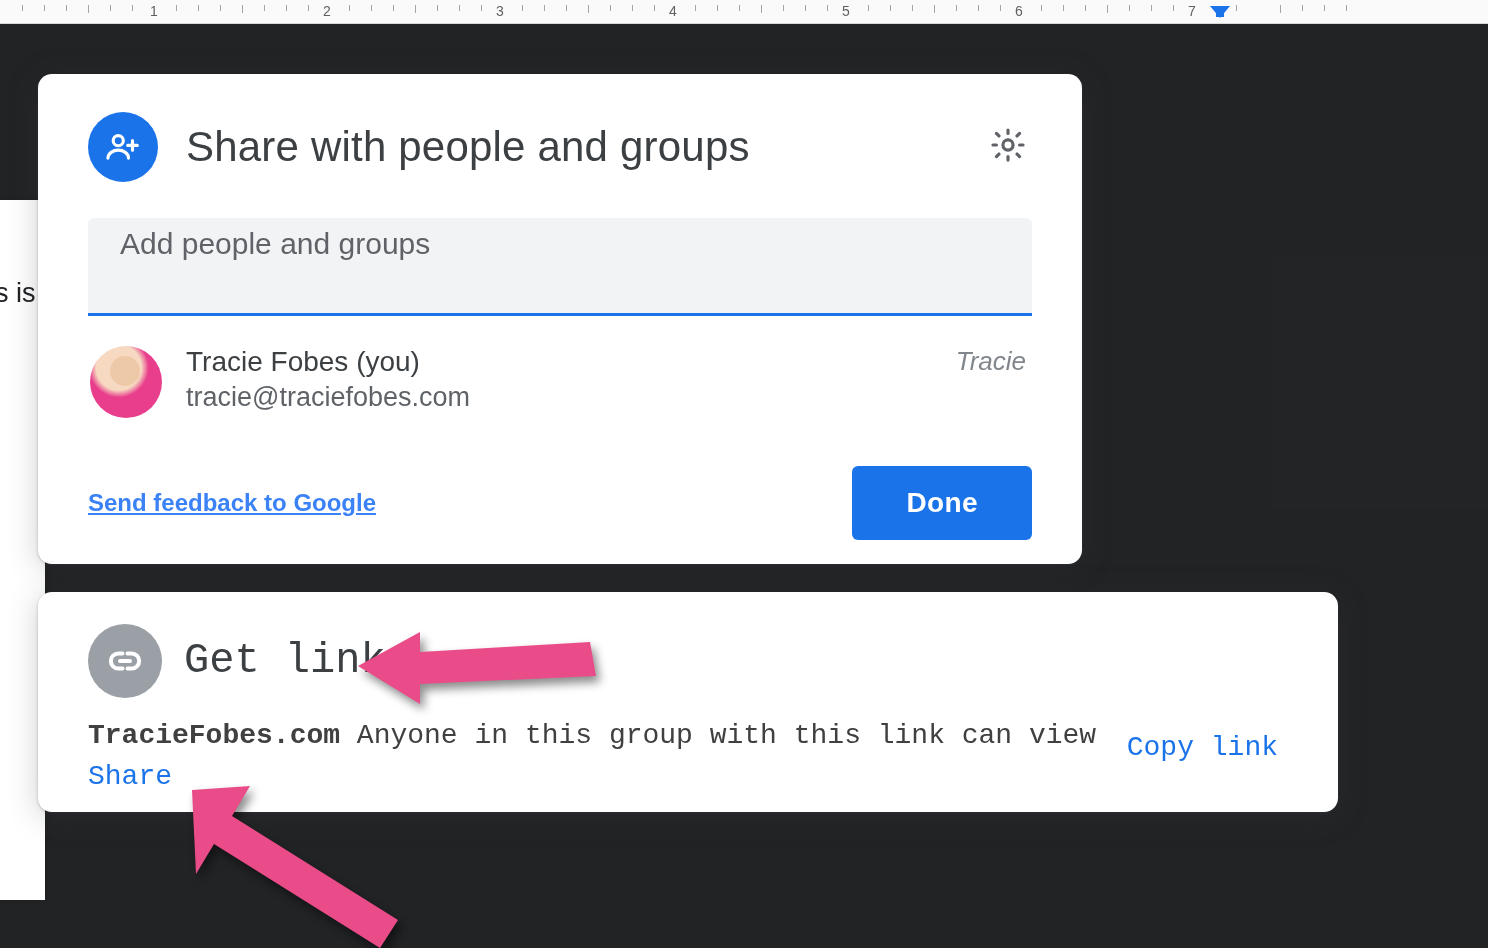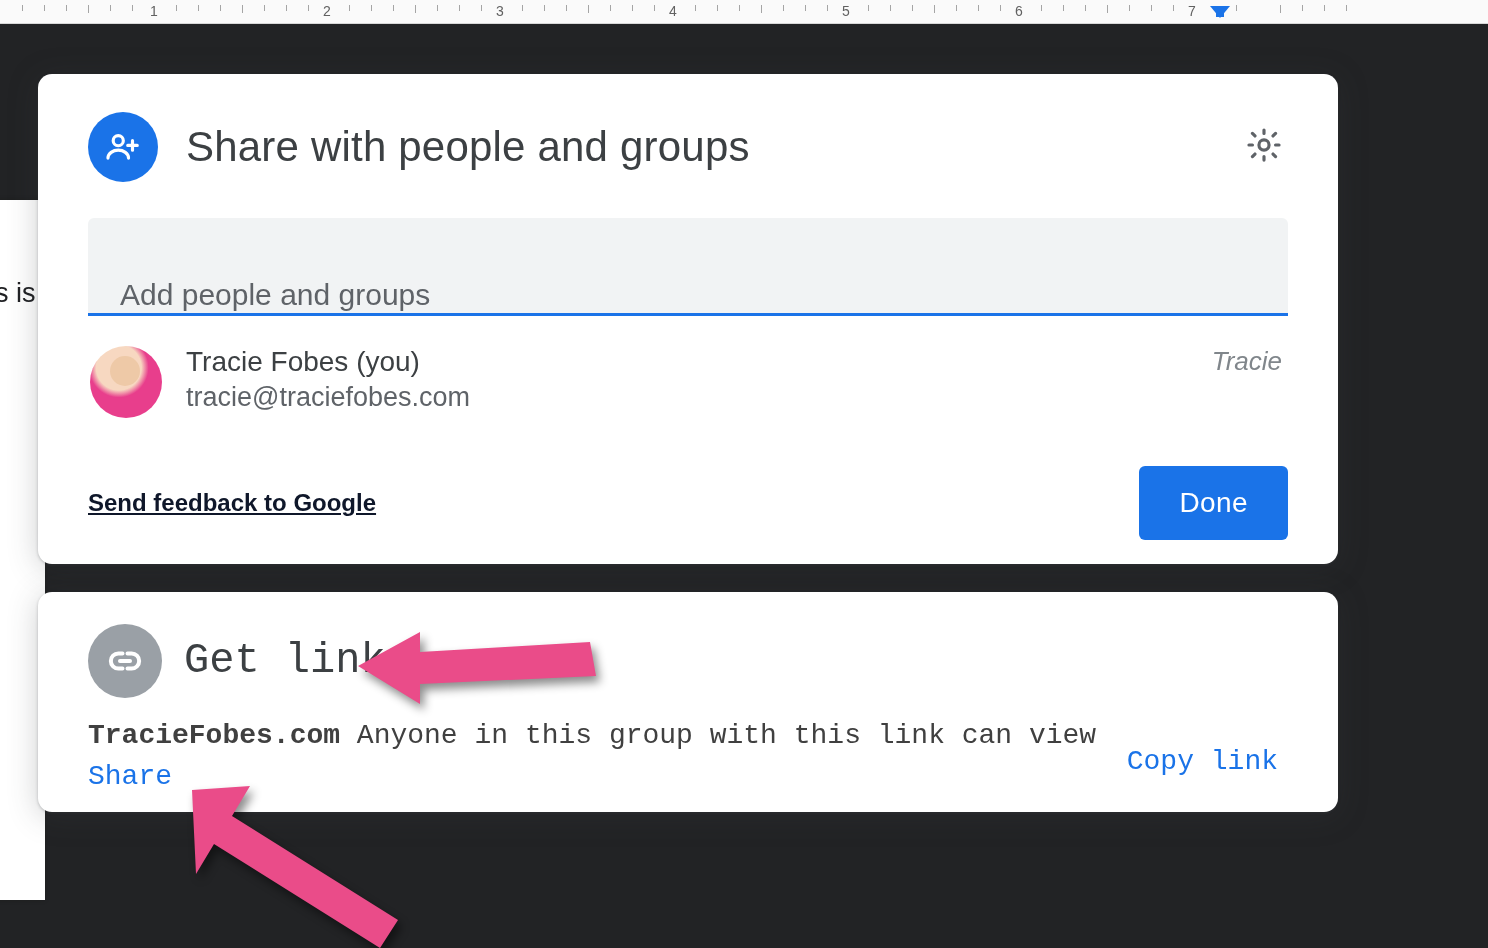--- a/index.html
+++ b/index.html
@@ -67,21 +67,21 @@
     position: absolute;
     background: #fff;
     border-radius: 14px;
     box-shadow: 0 1px 3px rgba(60,64,67,.3), 0 4px 30px rgba(60,64,67,.25);
   }
 
   
   .share-card {
     left: 38px;
     top: 74px;
-    width: 1300px;
+    width: 1044px;
     height: 490px;
     padding: 38px 50px 30px 50px;
   }
   .share-header {
     display: flex;
     align-items: center;
   }
   .share-icon-circle {
     width: 70px; height: 70px;
     border-radius: 50%;
@@ -109,22 +109,22 @@
   }
 
   .people-input-wrap {
     margin-top: 36px;
     height: 98px;
     background: #f1f3f4;
     border-top-left-radius: 6px;
     border-top-right-radius: 6px;
     border-bottom: 3px solid #1a73e8;
     display: flex;
-    align-items: flex-end;
-    padding: 0 30px;
+    align-items: flex-start;
+    padding: 8px 30px;
   }
   .people-input {
     border: none;
     outline: none;
     background: transparent;
     width: 100%;
     font-size: 30px;
     color: #3c4043;
     caret-color: #1a73e8;
   }
@@ -172,36 +172,36 @@
     font-style: italic;
     margin-right: 6px;
   }
 
   .share-actions {
     margin-top: 48px;
     display: flex;
     align-items: center;
   }
   .feedback-link {
-    color: #0f172a;
+    color: #3b82f6;
     font-size: 24px;
     font-weight: 600;
     text-decoration: underline;
     cursor: pointer;
   }
   .spacer { flex: 1 1 auto; }
   .done-btn {
     background: #1a73e8;
     color: #fff;
     border: none;
     border-radius: 6px;
     height: 74px;
-    padding: 0 40px;
+    padding: 0 54px;
     font-size: 28px;
-    font-weight: 400;
+    font-weight: 700;
     letter-spacing: 0.4px;
     cursor: pointer;
   }
 
   
   .link-card {
     left: 38px;
     top: 592px;
     width: 1300px;
     height: 220px;
@@ -242,21 +242,21 @@
     font-size: 28px;
     color: #1a73e8;
     cursor: pointer;
     display: inline-block;
   }
   .copy-link {
     font-size: 28px;
     color: #1a73e8;
     font-weight: 500;
     cursor: pointer;
-    margin-top: 26px;
+    margin-top: 12px;
     white-space: nowrap;
   }
 
   
   .arrow {
     position: absolute;
     filter: drop-shadow(4px 6px 5px rgba(0,0,0,0.45));
     pointer-events: none;
   }
 

